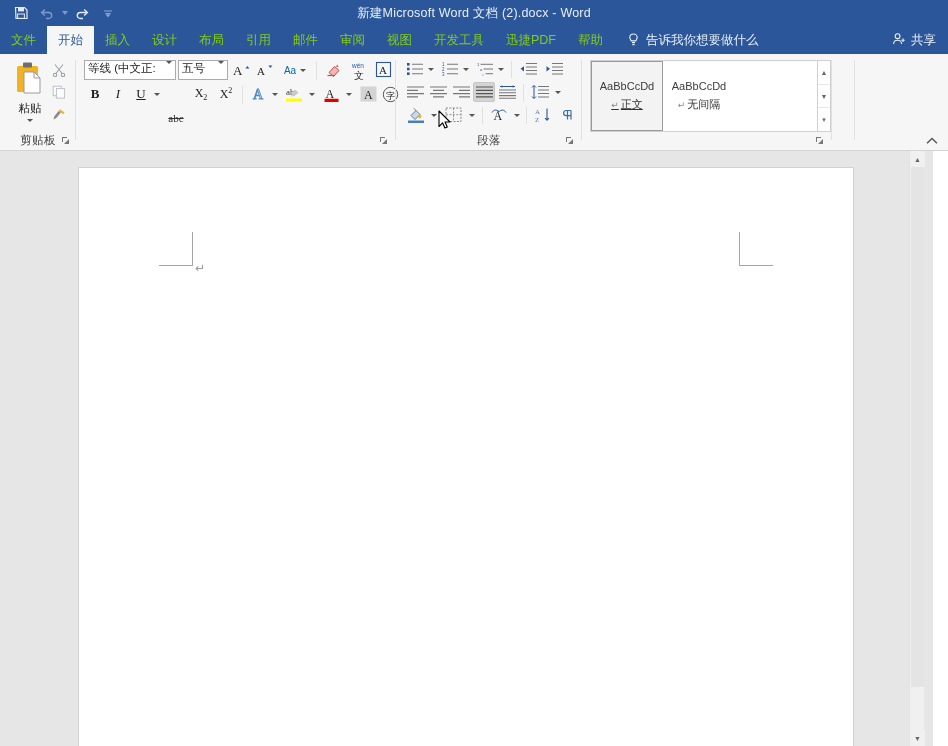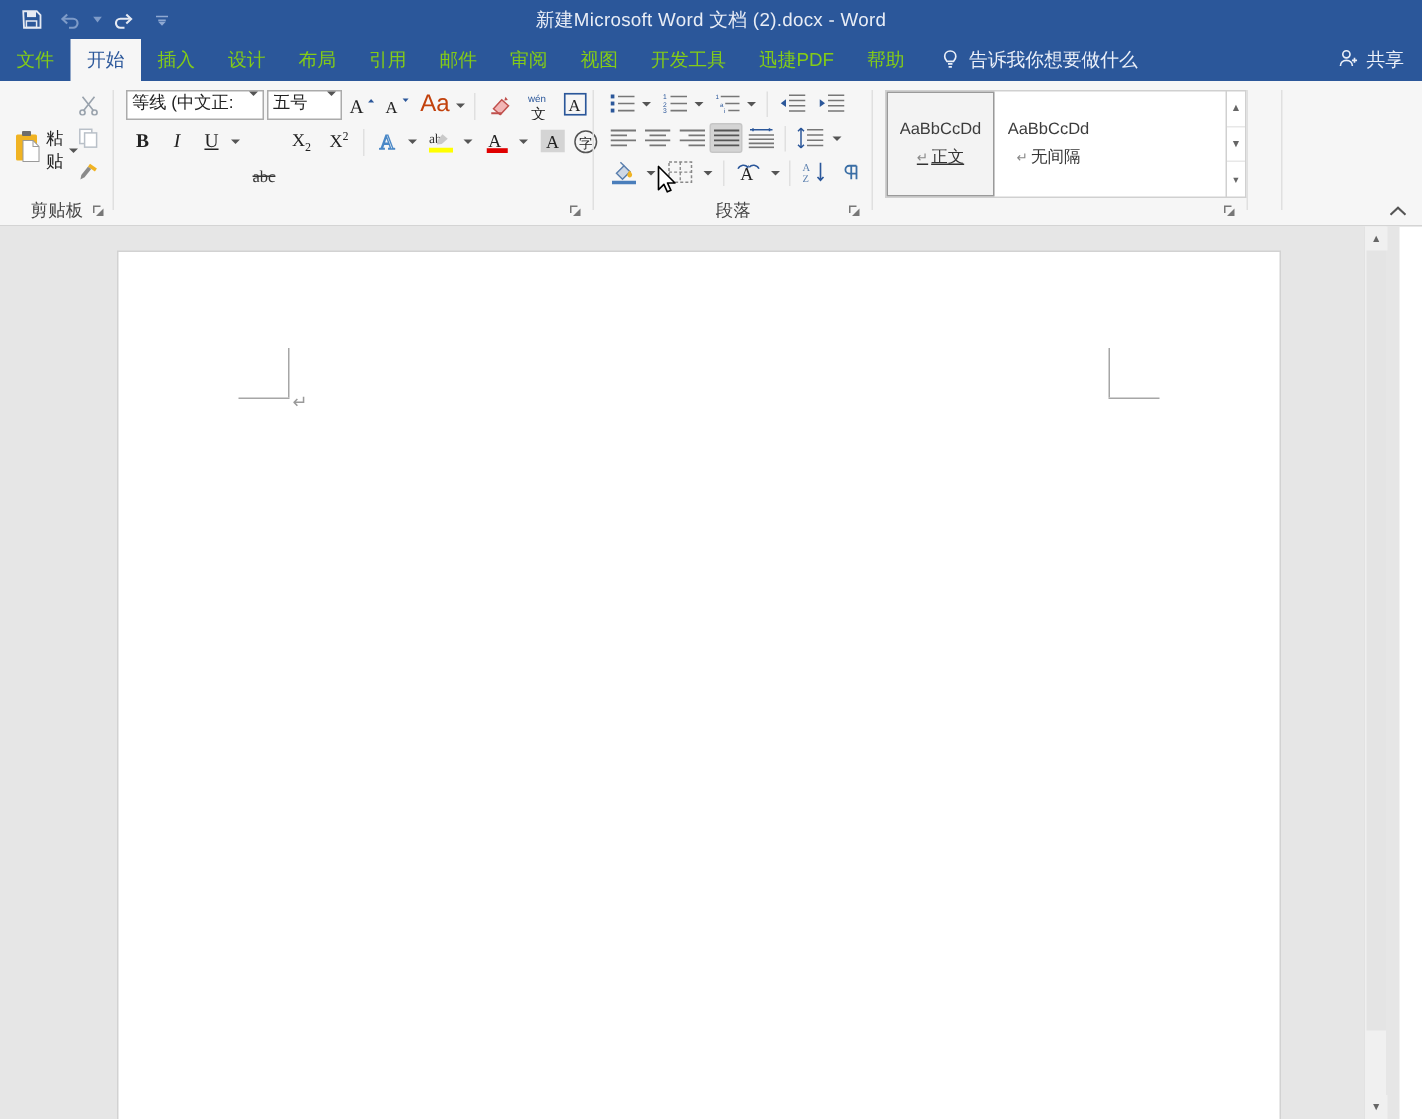--- a/index.html
+++ b/index.html
@@ -82,21 +82,21 @@
     color: #333; font-size: 11.5px; border: 1px solid transparent; border-radius: 2px;
     background: transparent;
   }
   .rb.sel { background: #d4d4d4; border-color: #c6c6c6; }
   .rb svg { display: block; }
   .caret { width: 0; height: 0; border-left: 3px solid transparent; border-right: 3px solid transparent; border-top: 3.5px solid #555; }
 
   
   .paste-btn {
     position: absolute; left: 8px; top: 4px; width: 44px; height: 78px;
-    display: flex; flex-direction: row; align-items: center; justify-content: flex-start;
+    display: flex; flex-direction: column; align-items: center; justify-content: flex-start;
     padding-top: 3px;
   }
   .paste-label { font-size: 11.5px; color: #222; margin-top: 2px; }
 
   
   .combo {
     position: absolute; background: #fff; border: 1px solid #ababab;
     display: flex; align-items: flex-start; font-size: 11.5px; color: #222;
     padding-left: 3px; height: 20px;
   }
@@ -312,21 +312,21 @@
             <path d="M12.4 5.4l2-2.4 2 2.4z" fill="#2b579a"></path>
           </svg>
       </div>
       <div class="rb" style="left:178px; top:6px; width:22px; height:20px;">
         <svg width="18" height="14" viewBox="0 0 18 14">
             <text x="1" y="12" font-family="Liberation Serif, serif" font-size="11" fill="#222">A</text>
             <path d="M12.4 2.6l2 2.4 2-2.4z" fill="#2b579a"></path>
           </svg>
       </div>
       <div class="rb" style="left:203px; top:6px; width:32px; height:20px;">
-        <span style="font-size:16px; color:#c2410c;">Aa</span>
+        <span style="font-size:10px; color:#0369a1;">Aa</span>
           <span class="caret" style="margin-left:4px"></span>
       </div>
       <div class="grp-sep" style="left:240px; top:8px; height:18px;"></div>
       <div class="rb" style="left:246px; top:6px; width:24px; height:20px;">
         <svg width="17" height="14" viewBox="0 0 17 14">
             <path d="M3 9.5l5.5-6 4.5 4-5.5 6z" fill="#f2b6b6" stroke="#c0504d" stroke-width="1"></path>
             <path d="M1.5 12.5h7" stroke="#c0504d" stroke-width="1.2"></path>
             <path d="M11 1.5l1.6 2.2-2.4.3z" fill="#c0504d"></path>
           </svg>
       </div>

